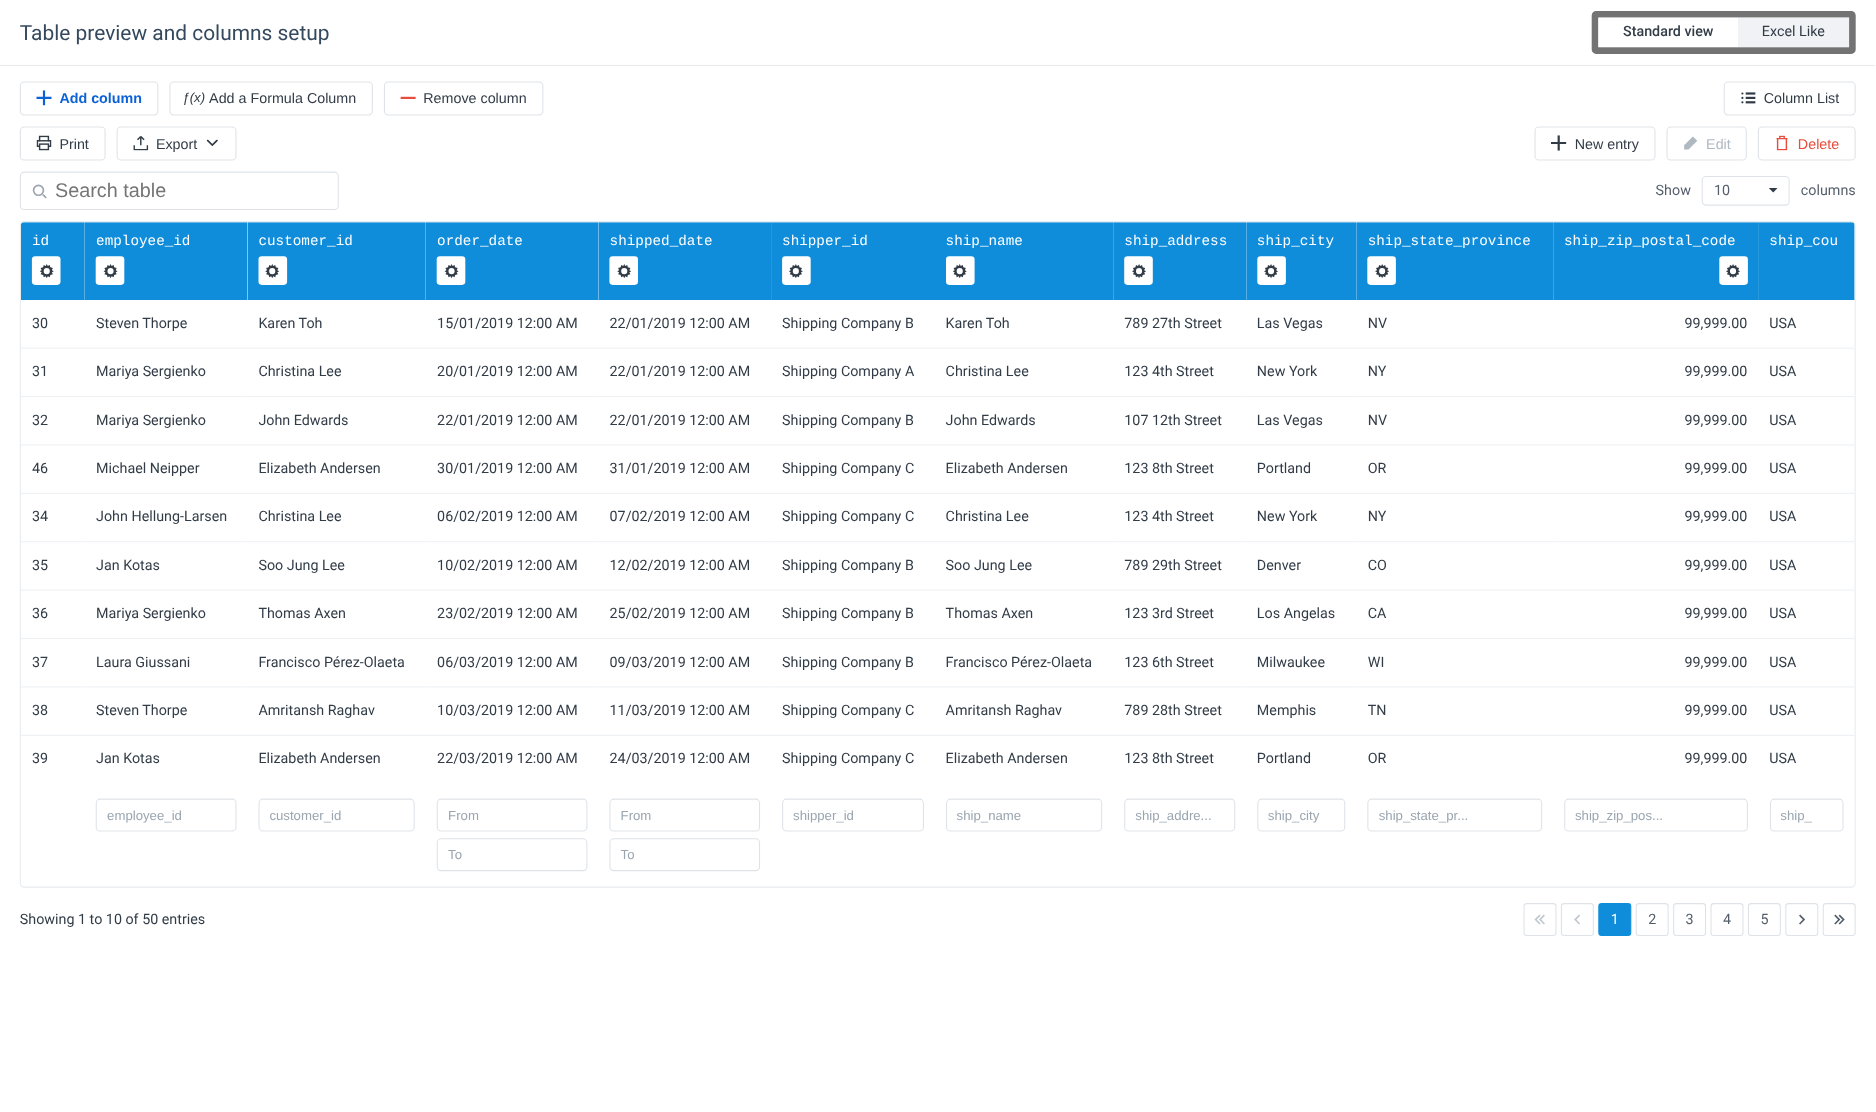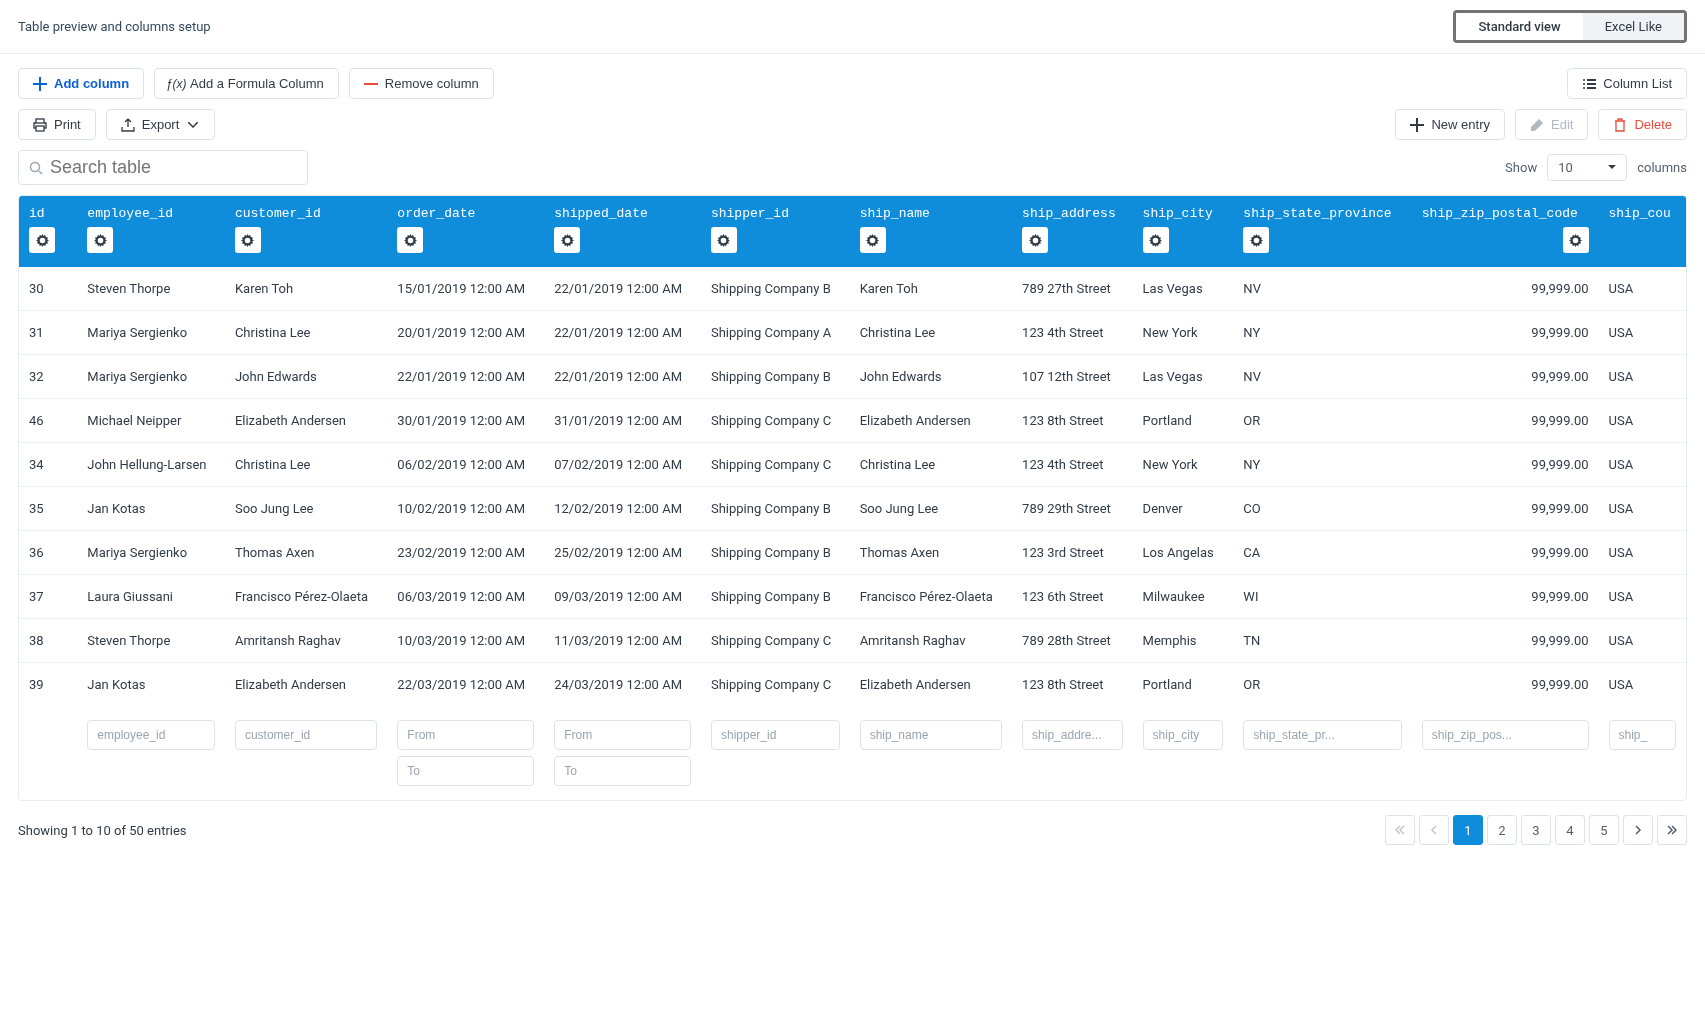--- a/index.html
+++ b/index.html
@@ -1,28 +1,28 @@
 <!DOCTYPE html>
 <html><head>
 <meta charset="utf-8">
 <style>
 * { box-sizing: border-box; margin: 0; padding: 0; }
 body { font-family: -apple-system, BlinkMacSystemFont, "Segoe UI", Roboto, sans-serif; font-size: 13px; color: #323c47; background: #fff; }
 
 .header { display: flex; justify-content: space-between; align-items: center; padding: 10px 18px; border-bottom: 1px solid #e8ecef; }
-.header .title { font-size: 13px; font-weight: 400; color: #34495e; }
-.view-toggle { display: flex; border: 3px solid #737373; border-radius: 4px; overflow: hidden; }
+.header .title { font-size: 19px; font-weight: 400; color: #34495e; }
+.view-toggle { display: flex; border: 6px solid #737373; border-radius: 4px; overflow: hidden; }
 .view-toggle .vt { padding: 6px 22px; font-size: 13px; cursor: pointer; background: #f0f2f5; color: #323c47; }
 .view-toggle .vt.active { background: #fff; font-weight: 500; }
 
 .main { padding: 14px 18px; }
 
 .toolbar1 { display: flex; justify-content: space-between; align-items: center; margin-bottom: 10px; }
 .toolbar1 .left { display: flex; gap: 10px; }
-.btn { display: inline-flex; align-items: center; gap: 7px; padding: 7px 14px; border: 1px solid #dfe3e8; border-radius: 4px; background: #fff; font-size: 13px; cursor: pointer; color: #323c47; }
+.btn { display: inline-flex; align-items: flex-start; gap: 7px; padding: 7px 14px; border: 1px solid #dfe3e8; border-radius: 4px; background: #fff; font-size: 13px; cursor: pointer; color: #323c47; }
 .btn.primary { color: #0b62d6; font-weight: 600; }
 .btn .ico { display: inline-flex; width: 14px; height: 14px; align-items: center; justify-content: center; }
 .remove-text { color: #323c47; }
 .remove-ico { color: #e74c3c; }
 
 .toolbar2 { display: flex; justify-content: space-between; align-items: center; margin-bottom: 10px; }
 .toolbar2 .left { display: flex; gap: 10px; }
 .toolbar2 .right { display: flex; gap: 10px; }
 .btn.danger { color: #e74c3c; }
 .btn.disabled { color: #b0b8c0; cursor: default; }

